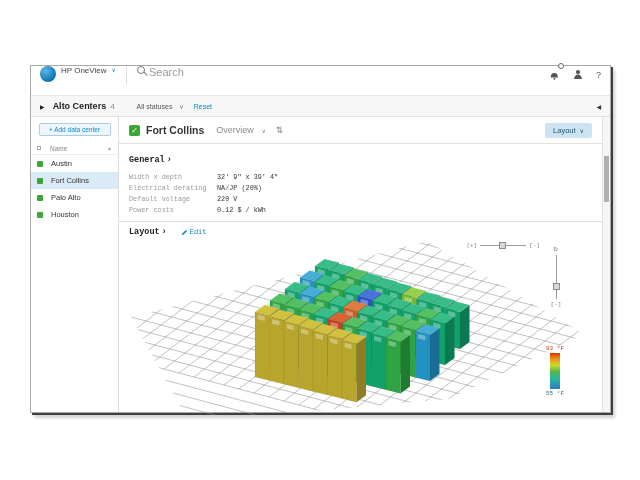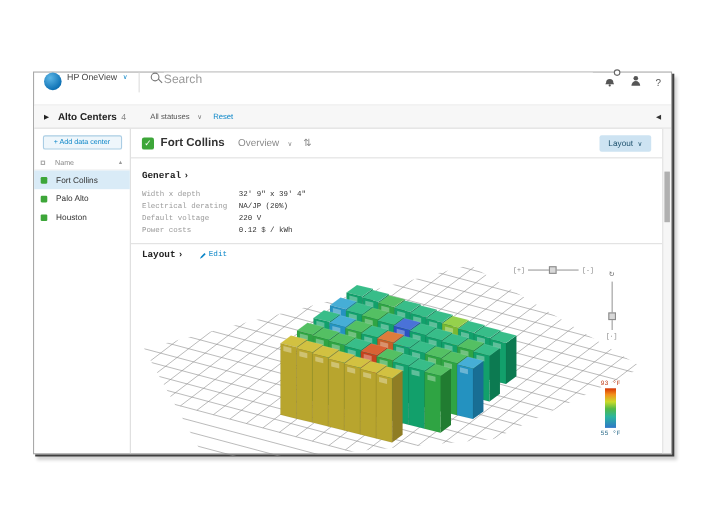--- a/index.html
+++ b/index.html
@@ -145,20 +145,24 @@
   <div class="body">
 
     <div class="sidebar">
       <span class="add-btn">+ Add data center</span>
       <div class="list-head">
         <span class="col-ic"></span>
         <span class="col-name">Name</span>
         <span class="sort">▲</span>
       </div>
       <div id="dc-list">
+          <div class="side-row">
+            <span class="status-sq"></span>
+            <span class="side-label">Austin</span>
+          </div>
           <div class="side-row sel">
             <span class="status-sq"></span>
             <span class="side-label">Fort Collins</span>
           </div>
           <div class="side-row">
             <span class="status-sq"></span>
             <span class="side-label">Palo Alto</span>
           </div>
           <div class="side-row">
             <span class="status-sq"></span>

